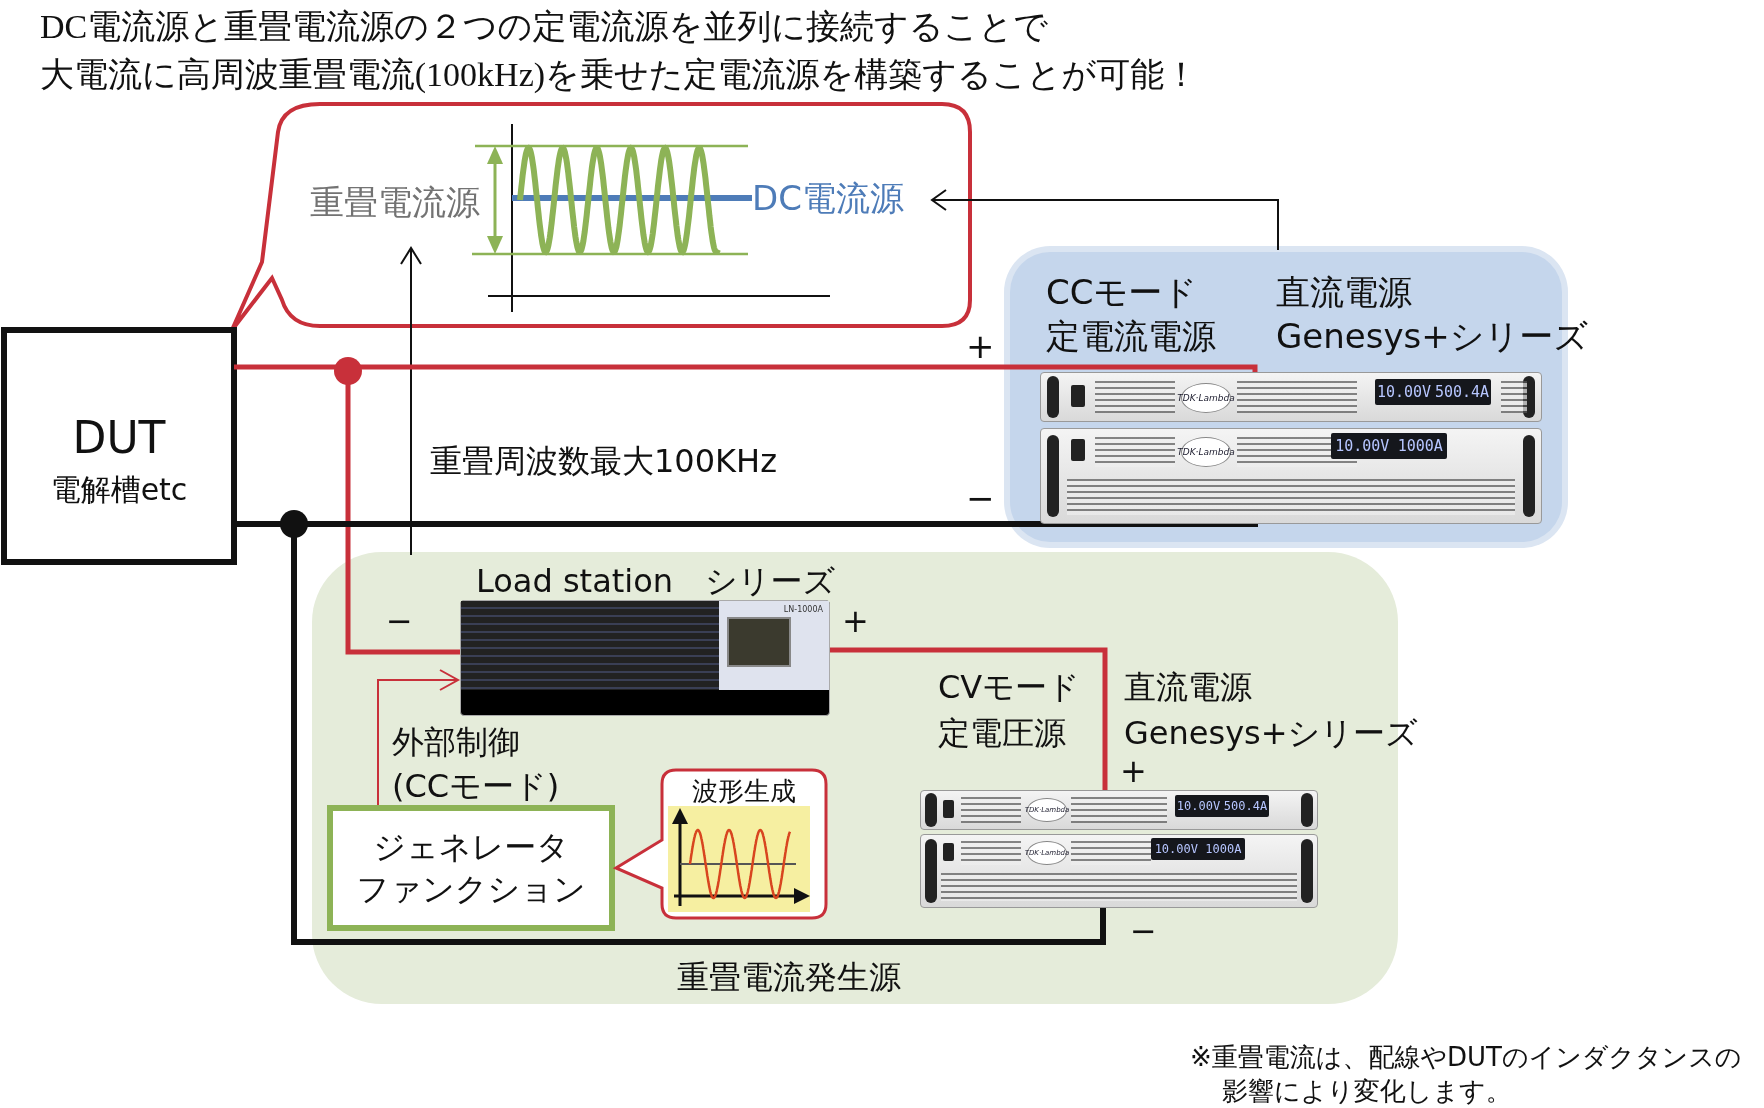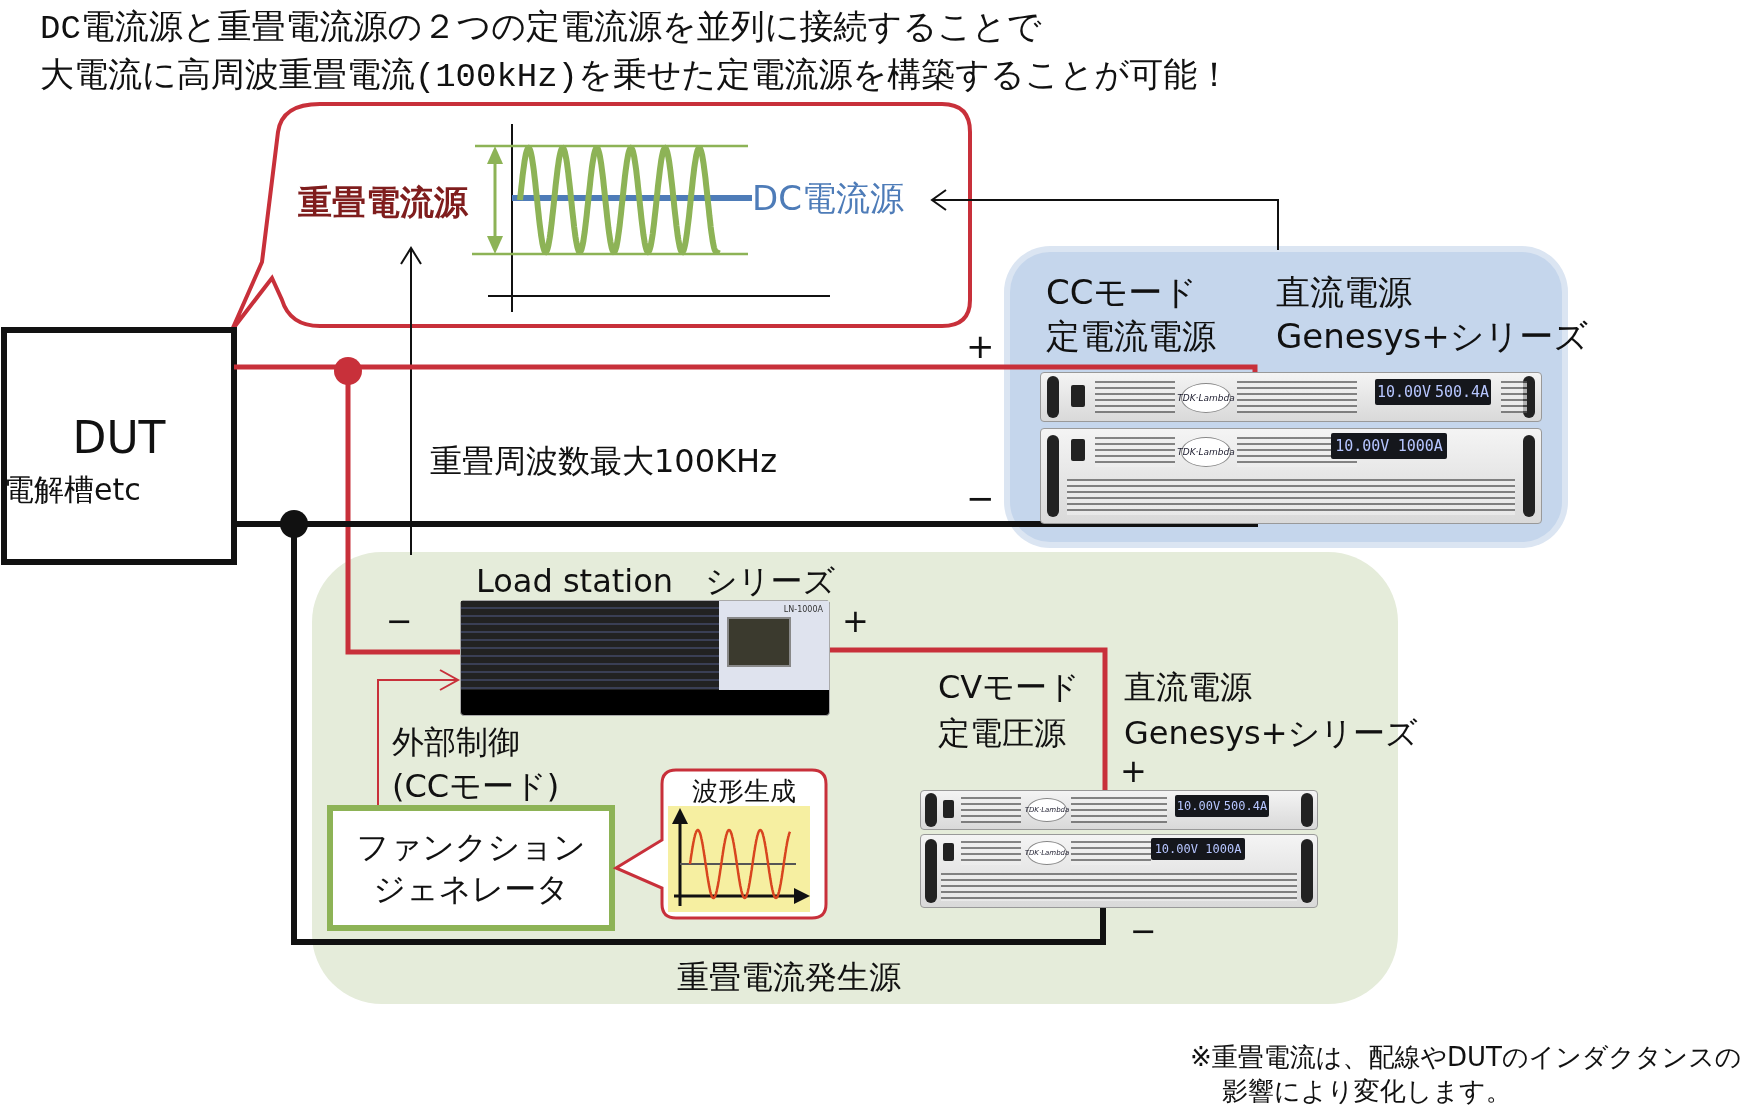--- a/index.html
+++ b/index.html
@@ -1,18 +1,18 @@
 <!DOCTYPE html>
 <html><head>
 <meta charset="utf-8">
 <style>
   html,body{margin:0;padding:0;background:#fff;}
   body{width:1764px;height:1108px;position:relative;overflow:hidden;font-family:"DejaVu Sans","Liberation Sans",sans-serif;color:#111;}
   .abs{position:absolute;}
-  .title{left:40px;font-size:34px;letter-spacing:0px;white-space:nowrap;font-family:Liberation Mono, monospace;}
+  .title{left:40px;font-size:34px;letter-spacing:0px;white-space:nowrap;font-family:Liberation Serif, serif;}
   svg.wires{position:absolute;left:0;top:0;width:1764px;height:1108px;}
   .lbl{position:absolute;white-space:nowrap;}
   .device{position:absolute;border-radius:4px;}
   .psu{background:linear-gradient(#f4f4f4,#d9d9d9);border:1px solid #999;}
   .psu .handle{position:absolute;top:6%;width:12px;height:88%;background:#222;border-radius:8px;}
   .psu .disp{position:absolute;background:#15171c;color:#b7c6ff;font-family:"DejaVu Sans Mono",monospace;display:flex;align-items:center;justify-content:space-around;border-radius:2px;}
   .psu .vents{position:absolute;background:repeating-linear-gradient(#555 0 2px,#eee 2px 6px);opacity:.7;}
   .psu .logo{position:absolute;background:#fff;border:1px solid #888;border-radius:50%;font-size:9px;font-style:italic;color:#223;display:flex;align-items:center;justify-content:center;}
   .psu .switch{position:absolute;background:#222;border-radius:2px;}
   .load{background:#000000;border:1px solid #aaa;}
@@ -73,25 +73,25 @@
   <path d="M676,770 L812,770 Q826,770 826,784 L826,904 Q826,918 812,918 L676,918 Q662,918 662,904 L662,888 L616,868 L662,840 L662,784 Q662,770 676,770 Z" fill="#fff" stroke="#c8303a" stroke-width="3"></path>
   <rect x="668" y="806" width="142" height="106" fill="#f6efa1"></rect>
   <line x1="680" y1="906" x2="680" y2="816" stroke="#111" stroke-width="3"></line>
   <polygon points="680,808 672,824 688,824" fill="#111"></polygon>
   <line x1="674" y1="896" x2="800" y2="896" stroke="#111" stroke-width="3"></line>
   <polygon points="810,896 794,888 794,904" fill="#111"></polygon>
   <line x1="680" y1="864" x2="796" y2="864" stroke="#555" stroke-width="2"></line>
   <path id="fg-wave" fill="none" stroke="#d8451f" stroke-width="2.5" d="M690.0,864.0L690.3,861.7L690.7,859.5L691.0,857.2L691.3,855.0L691.7,852.8L692.0,850.7L692.3,848.6L692.7,846.6L693.0,844.7L693.3,842.9L693.7,841.1L694.0,839.5L694.3,838.0L694.7,836.6L695.0,835.3L695.3,834.1L695.7,833.1L696.0,832.2L696.3,831.5L696.7,830.9L697.0,830.5L697.3,830.2L697.7,830.0L698.0,830.0L698.3,830.2L698.7,830.5L699.0,831.0L699.3,831.6L699.7,832.3L700.0,833.2L700.3,834.3L700.7,835.4L701.0,836.7L701.3,838.2L701.7,839.7L702.0,841.4L702.3,843.1L702.7,844.9L703.0,846.9L703.3,848.9L703.7,851.0L704.0,853.1L704.3,855.3L704.7,857.5L705.0,859.7L705.3,862.0L705.7,864.3L706.0,866.6L706.3,868.8L706.7,871.1L707.0,873.3L707.3,875.5L707.7,877.6L708.0,879.6L708.3,881.6L708.7,883.5L709.0,885.3L709.3,887.1L709.7,888.7L710.0,890.2L710.3,891.6L710.7,892.9L711.0,894.0L711.3,895.0L711.7,895.9L712.0,896.6L712.3,897.2L712.7,897.6L713.0,897.9L713.3,898.0L713.7,898.0L714.0,897.8L714.3,897.4L714.7,897.0L715.0,896.3L715.3,895.6L715.7,894.6L716.0,893.6L716.3,892.4L716.7,891.1L717.0,889.6L717.3,888.1L717.7,886.4L718.0,884.7L718.3,882.8L718.7,880.9L719.0,878.9L719.3,876.8L719.7,874.6L720.0,872.5L720.3,870.2L720.7,868.0L721.0,865.7L721.3,863.4L721.7,861.2L722.0,858.9L722.3,856.7L722.7,854.4L723.0,852.3L723.3,850.2L723.7,848.1L724.0,846.1L724.3,844.2L724.7,842.4L725.0,840.7L725.3,839.1L725.7,837.6L726.0,836.2L726.3,835.0L726.7,833.9L727.0,832.9L727.3,832.0L727.7,831.3L728.0,830.8L728.3,830.4L728.7,830.1L729.0,830.0L729.3,830.1L729.7,830.3L730.0,830.6L730.3,831.1L730.7,831.8L731.0,832.5L731.3,833.5L731.7,834.6L732.0,835.8L732.3,837.1L732.7,838.5L733.0,840.1L733.3,841.8L733.7,843.6L734.0,845.4L734.3,847.4L734.7,849.4L735.0,851.5L735.3,853.6L735.7,855.8L736.0,858.0L736.3,860.3L736.7,862.6L737.0,864.9L737.3,867.1L737.7,869.4L738.0,871.6L738.3,873.8L738.7,876.0L739.0,878.1L739.3,880.1L739.7,882.1L740.0,884.0L740.3,885.8L740.7,887.5L741.0,889.1L741.3,890.6L741.7,891.9L742.0,893.2L742.3,894.3L742.7,895.2L743.0,896.1L743.3,896.7L743.7,897.3L744.0,897.7L744.3,897.9L744.7,898.0L745.0,897.9L745.3,897.7L745.7,897.3L746.0,896.8L746.3,896.2L746.7,895.3L747.0,894.4L747.3,893.3L747.7,892.1L748.0,890.7L748.3,889.3L748.7,887.7L749.0,886.0L749.3,884.2L749.7,882.3L750.0,880.4L750.3,878.3L750.7,876.3L751.0,874.1L751.3,871.9L751.7,869.7L752.0,867.4L752.3,865.1L752.7,862.9L753.0,860.6L753.3,858.3L753.7,856.1L754.0,853.9L754.3,851.7L754.7,849.7L755.0,847.6L755.3,845.7L755.7,843.8L756.0,842.0L756.3,840.3L756.7,838.7L757.0,837.3L757.3,835.9L757.7,834.7L758.0,833.6L758.3,832.7L758.7,831.8L759.0,831.2L759.3,830.7L759.7,830.3L760.0,830.1L760.3,830.0L760.7,830.1L761.0,830.3L761.3,830.7L761.7,831.3L762.0,831.9L762.3,832.8L762.7,833.7L763.0,834.8L763.3,836.1L763.7,837.4L764.0,838.9L764.3,840.5L764.7,842.2L765.0,844.0L765.3,845.9L765.7,847.9L766.0,849.9L766.3,852.0L766.7,854.2L767.0,856.4L767.3,858.6L767.7,860.9L768.0,863.1L768.3,865.4L768.7,867.7L769.0,870.0L769.3,872.2L769.7,874.4L770.0,876.5L770.3,878.6L770.7,880.6L771.0,882.6L771.3,884.4L771.7,886.2L772.0,887.9L772.3,889.5L772.7,890.9L773.0,892.2L773.3,893.4L773.7,894.5L774.0,895.5L774.3,896.2L774.7,896.9L775.0,897.4L775.3,897.7L775.7,897.9L776.0,898.0L776.3,897.9L776.7,897.6L777.0,897.2L777.3,896.7L777.7,896.0L778.0,895.1L778.3,894.1L778.7,893.0L779.0,891.8L779.3,890.4L779.7,888.9L780.0,887.3L780.3,885.6L780.7,883.8L781.0,881.9L781.3,879.9L781.7,877.8L782.0,875.7L782.3,873.6L782.7,871.3L783.0,869.1L783.3,866.8L783.7,864.6L784.0,862.3L784.3,860.0L784.7,857.8L785.0,855.5L785.3,853.4L785.7,851.2L786.0,849.1L786.3,847.1L786.7,845.2L787.0,843.3L787.3,841.6L787.7,839.9L788.0,838.4L788.3,836.9L788.7,835.6L789.0,834.4L789.3,833.4L789.7,832.4L790.0,831.7"></path>
 </svg>
 
-<div class="lbl" style="left:298px;top:180px;font-size:34px;color:#7f1d1d;font-weight:bold;">重畳電流源</div>
+<div class="lbl" style="left:310px;top:180px;font-size:34px;color:#737373;">重畳電流源</div>
 <div class="lbl" style="left:752px;top:176px;font-size:34px;color:#4e7cb8;">DC電流源</div>
 
 <div class="lbl" style="left:4px;top:412px;width:230px;text-align:center;font-size:44px;">DUT</div>
-<div class="lbl" style="left:4px;top:470px;width:230px;text-align:left;font-size:30px;">電解槽etc</div>
+<div class="lbl" style="left:4px;top:470px;width:230px;text-align:center;font-size:30px;">電解槽etc</div>
 
 <div class="lbl" style="left:430px;top:440px;font-size:32px;">重畳周波数最大100KHz</div>
 
 <div class="lbl" style="left:966px;top:326px;font-size:34px;">+</div>
 <div class="lbl" style="left:966px;top:478px;font-size:34px;">−</div>
 <div class="lbl" style="left:1046px;top:270px;font-size:34px;line-height:44px;">
   <div>CCモード</div>
   <div>定電流電源</div>
 </div>
 <div class="lbl" style="left:1276px;top:270px;font-size:34px;line-height:44px;">
@@ -136,22 +136,22 @@
     <div class="screen" style="left:8px;top:16px;width:60px;height:46px;"></div>
   </div>
 </div>
 
 <div class="lbl" style="left:392px;top:720px;font-size:32px;line-height:44px;">
   <div>外部制御</div>
   <div>(CCモード)</div>
 </div>
 
 <div class="lbl" style="left:330px;top:826px;width:282px;text-align:center;font-size:32px;line-height:42px;">
+  <div>ジェネレータ</div>
   <div>ファンクション</div>
-  <div>ジェネレータ</div>
 </div>
 <div class="lbl" style="left:662px;top:774px;width:164px;text-align:center;font-size:26px;">波形生成</div>
 
 <div class="lbl" style="left:938px;top:664px;font-size:32px;line-height:46px;">
   <div>CVモード</div>
   <div>定電圧源</div>
 </div>
 <div class="lbl" style="left:1124px;top:664px;font-size:32px;line-height:46px;">
   <div>直流電源</div>
   <div>Genesys+シリーズ</div>

